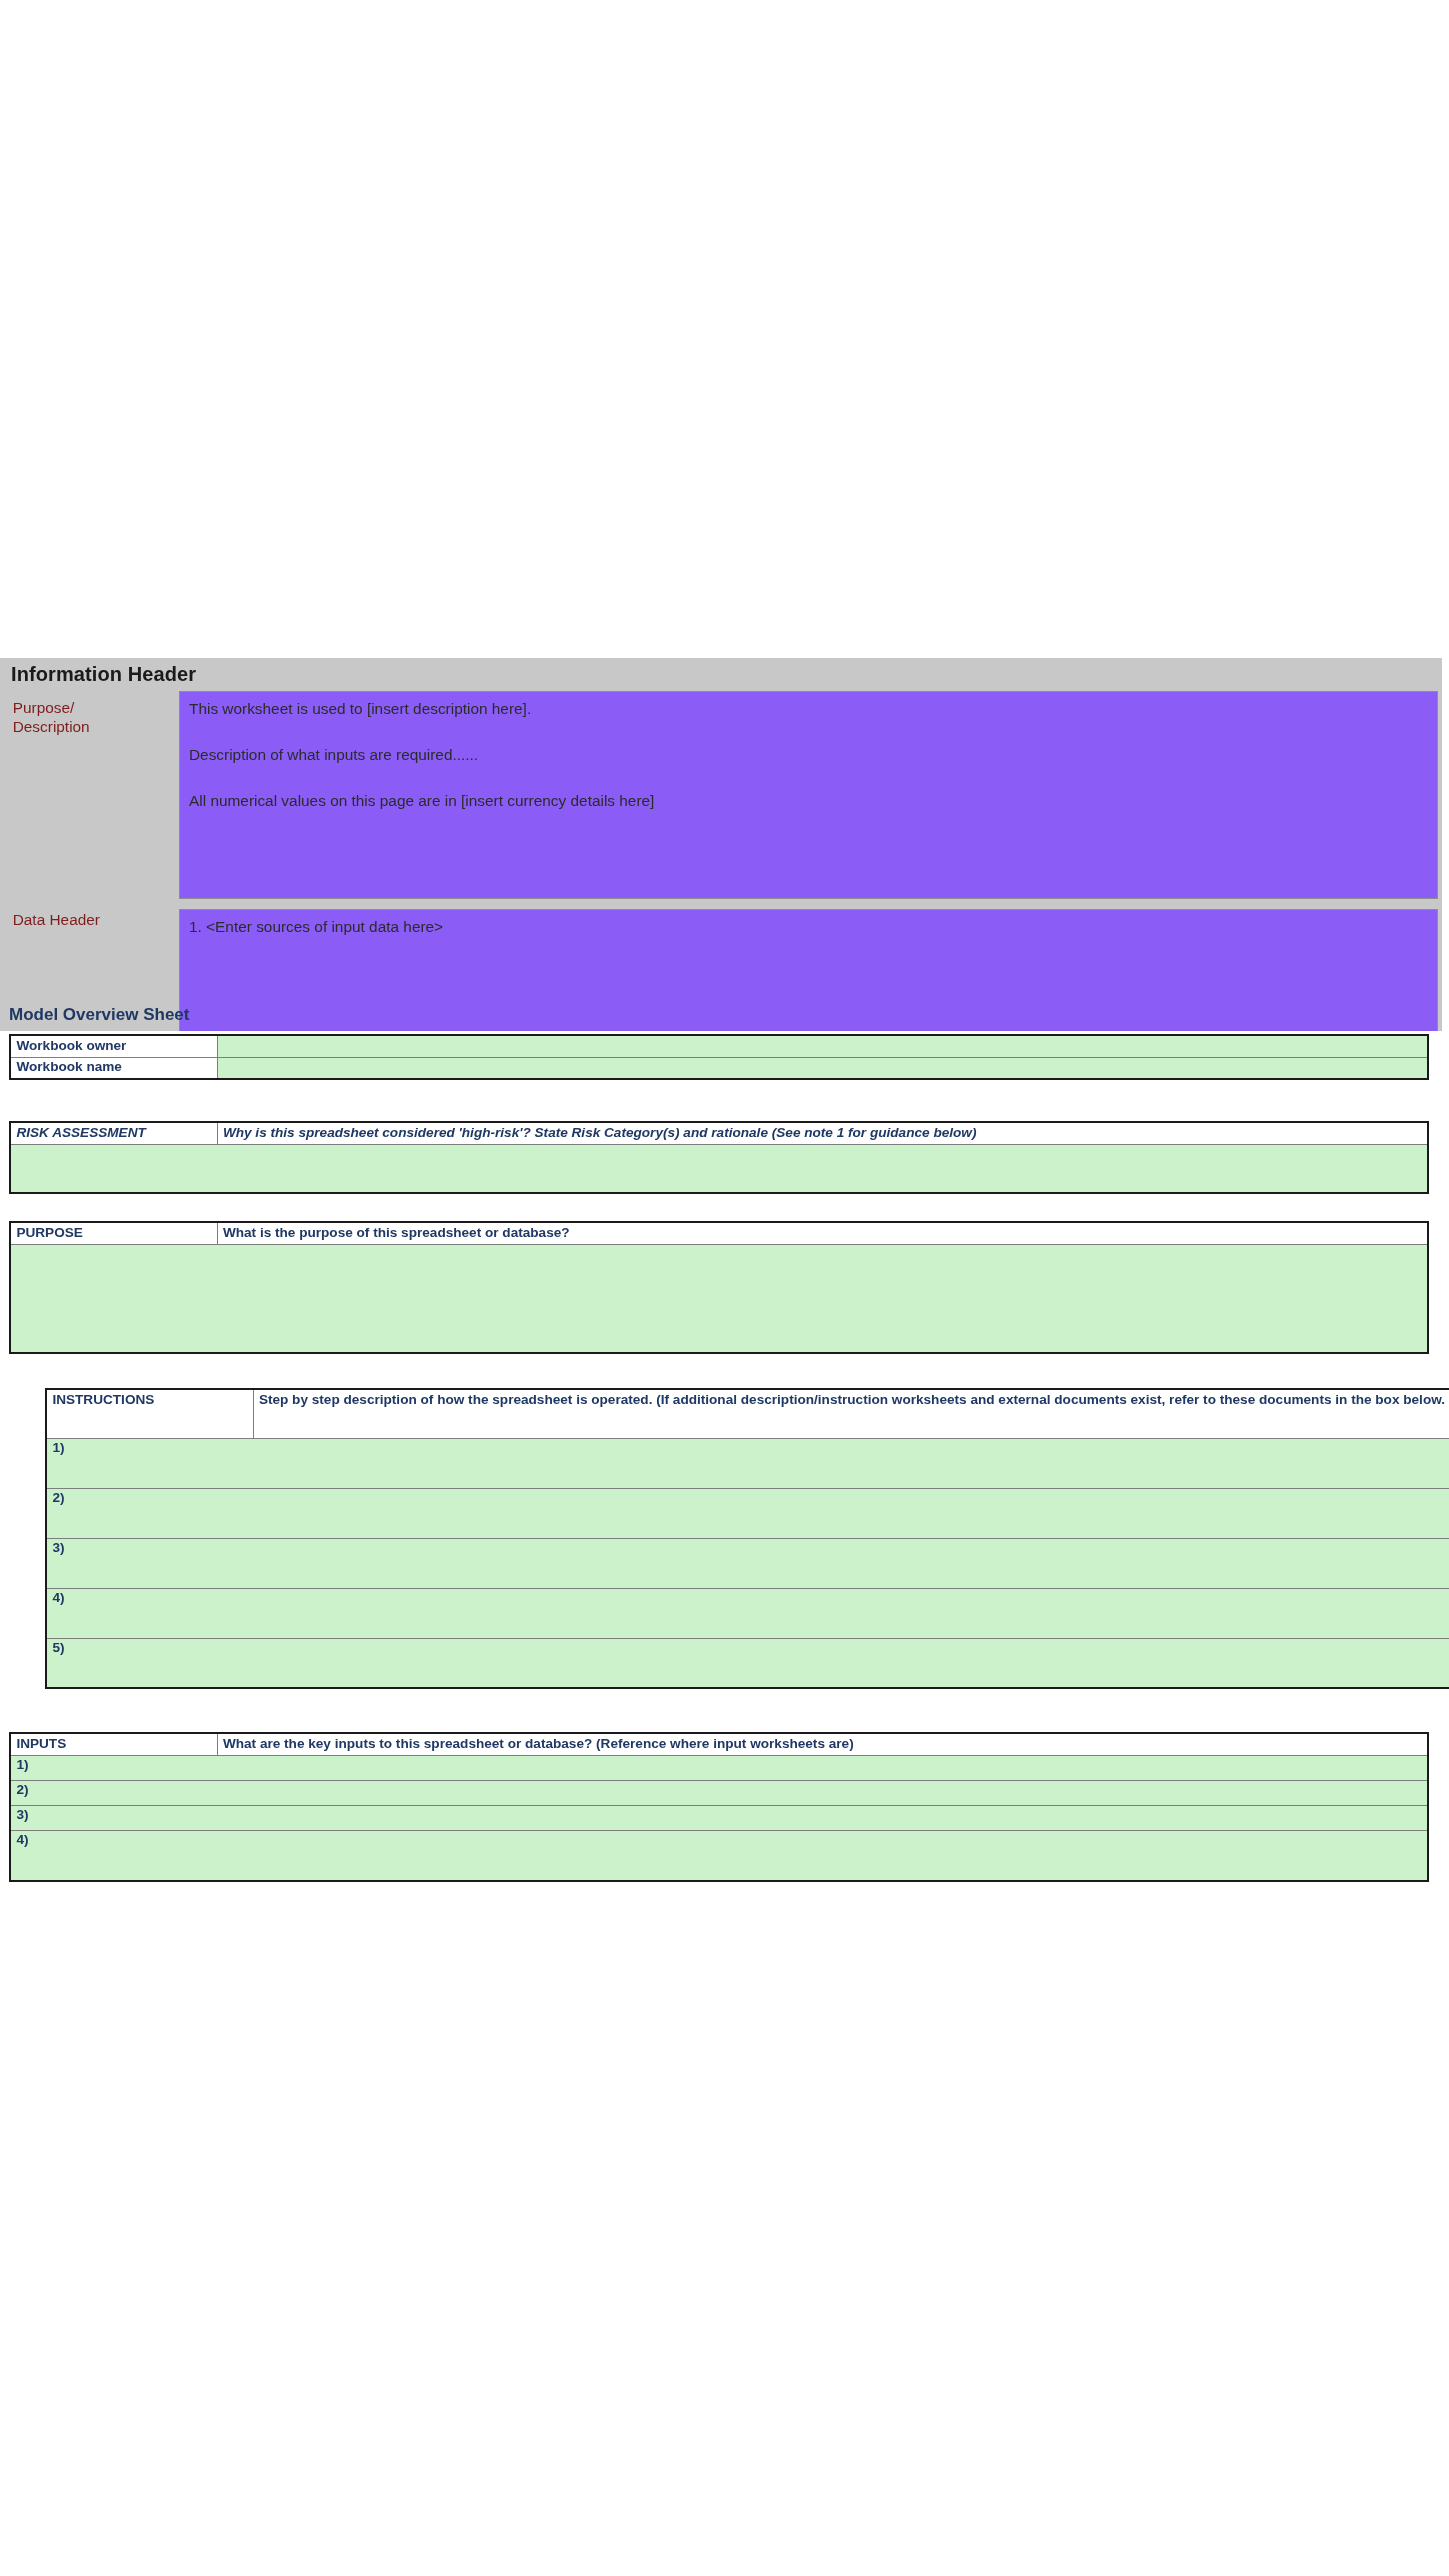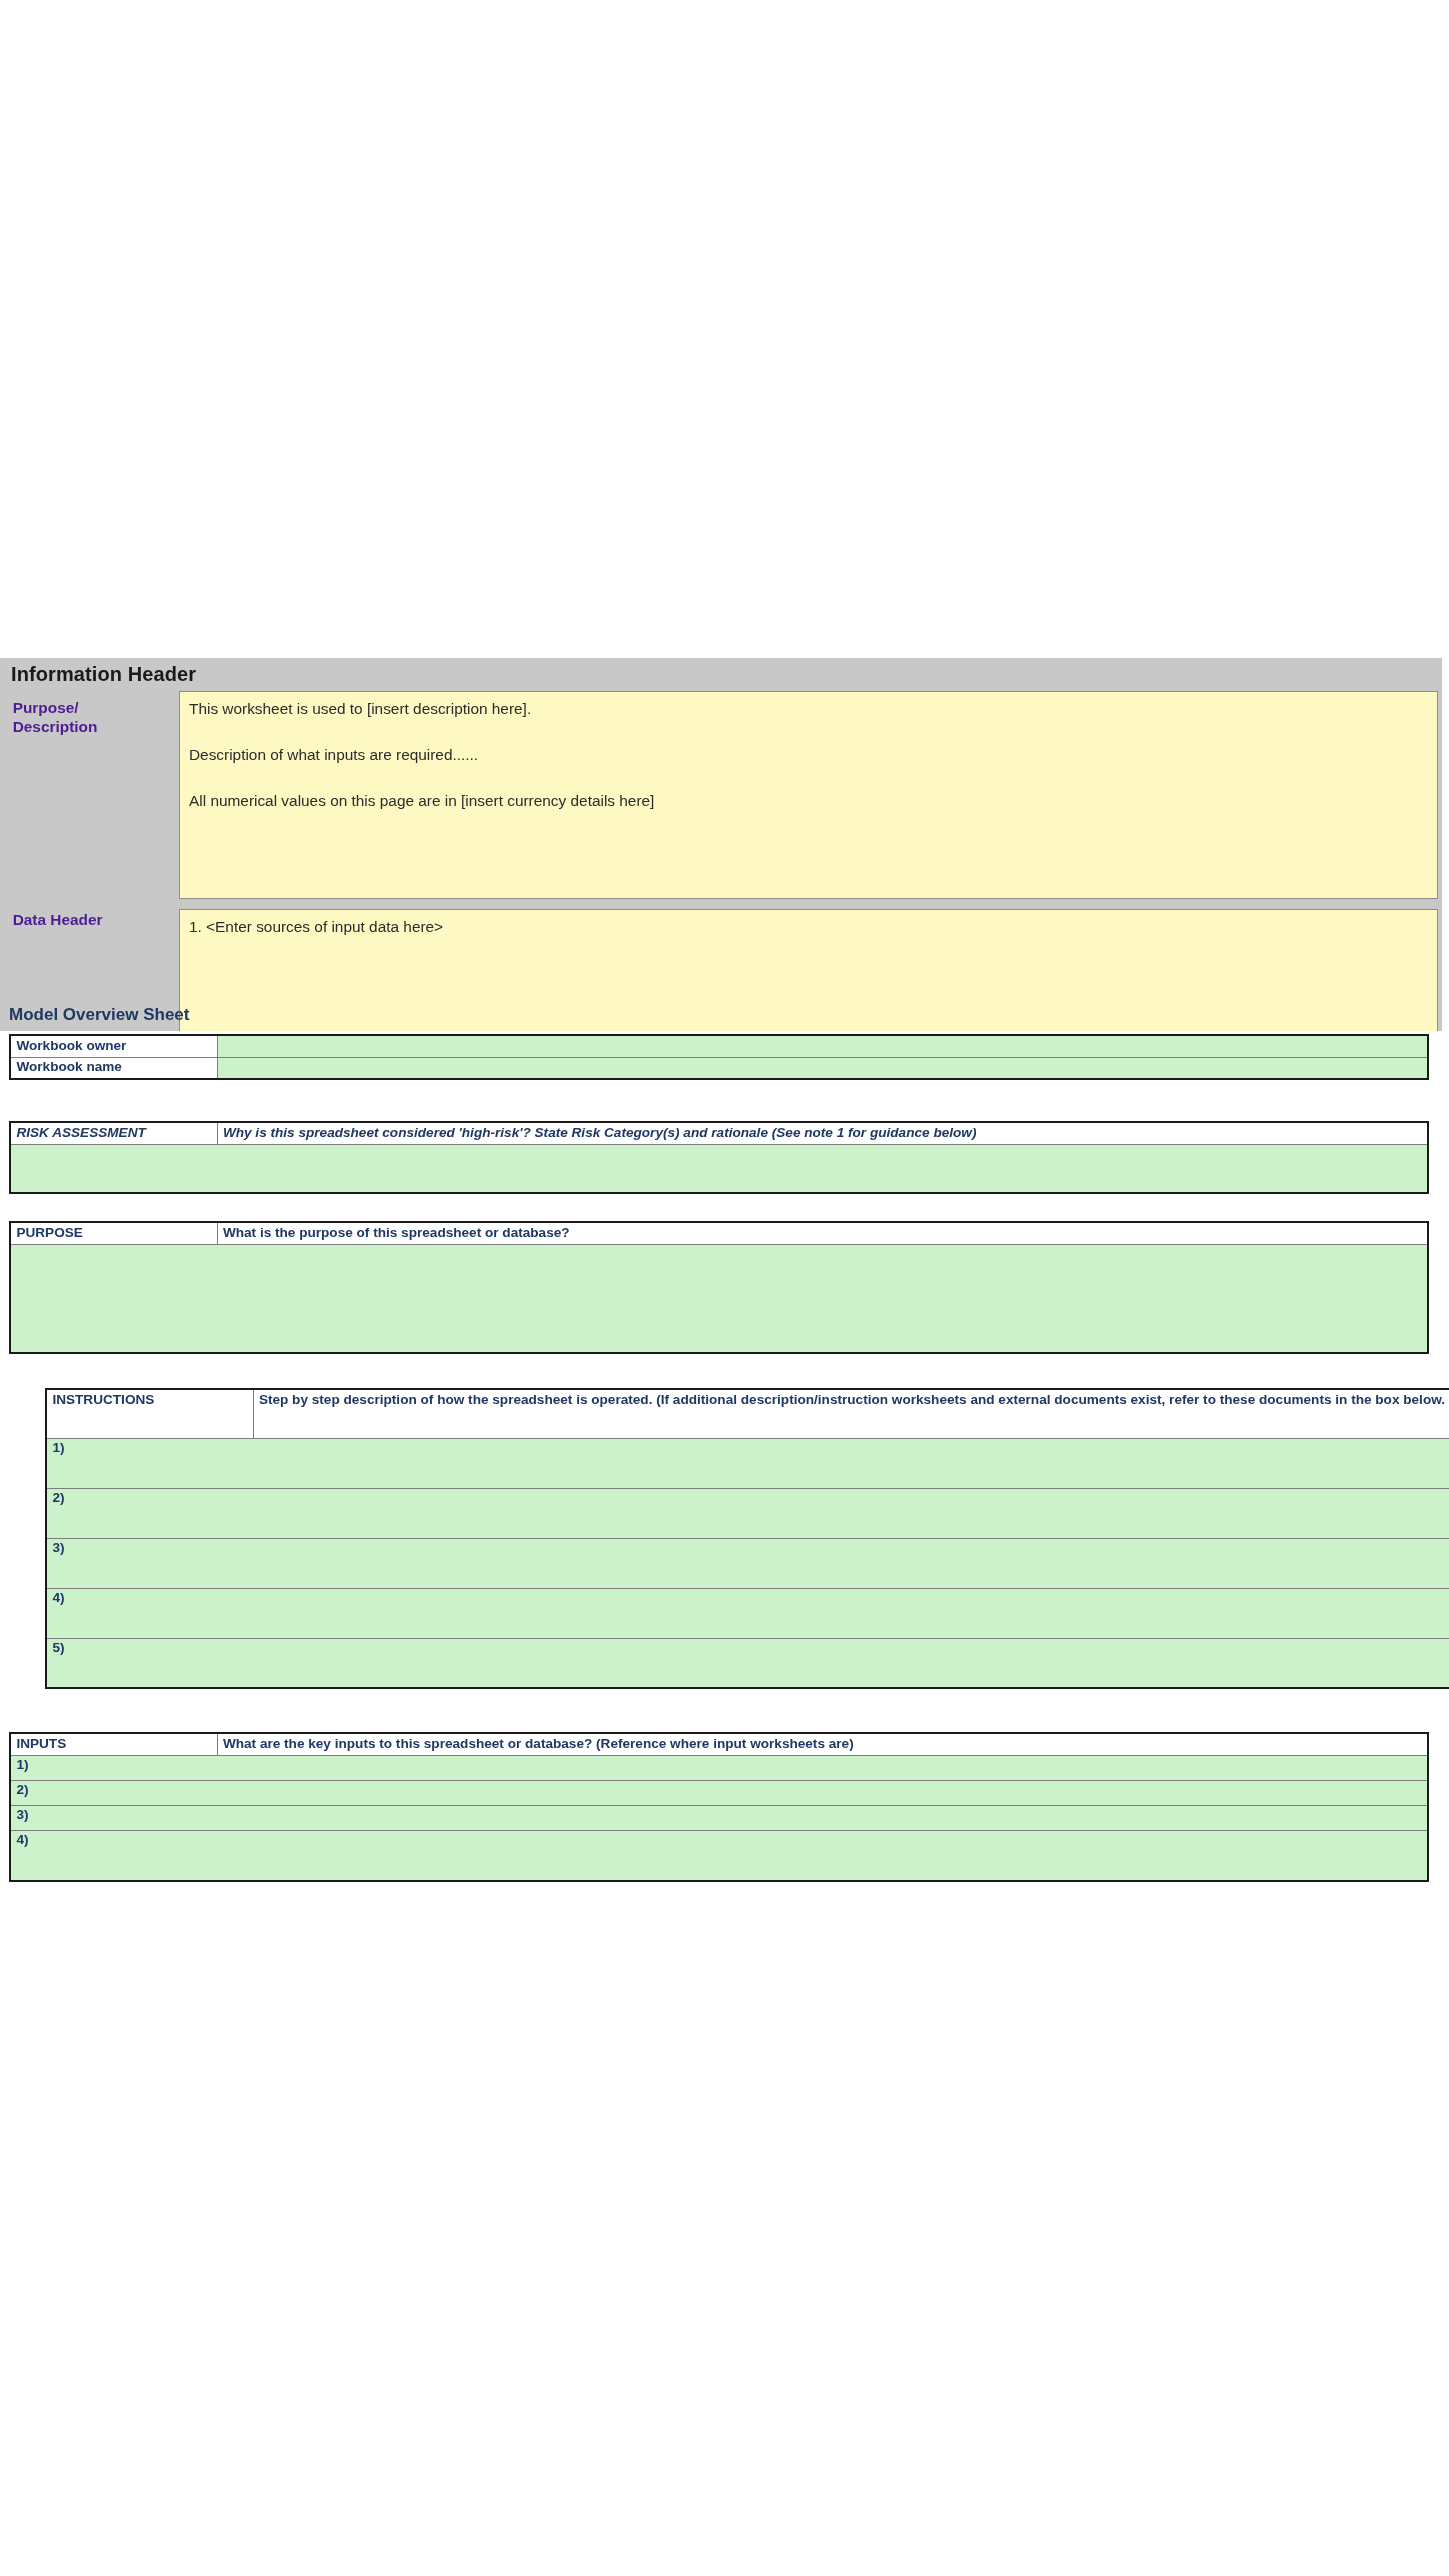--- a/index.html
+++ b/index.html
@@ -31,30 +31,30 @@
     left: 11px;
     top: 5.4px;
     font-size: 20px;
     font-weight: bold;
     color: #1a1a1a;
     letter-spacing: 0.1px;
   }
   .ih-label {
     position: absolute;
     font-size: 15.4px;
-    font-weight: bold;
-    color: #4c1d95;
+    font-weight: normal;
+    color: #7f1d1d;
     line-height: 1.25;
   }
   #ih-label-purpose { left: 12.7px; top: 40px; width: 154px; }
   #ih-label-sources { left: 12.7px; top: 252px; width: 163px; }
 
   .ih-box {
     position: absolute;
-    background: #fef9c3;
+    background: #8b5cf6;
     border: 1.8px solid #8e8e8e;
     box-sizing: border-box;
     padding: 7.2px 9px 3.6px 9px;
     font-size: 15.4px;
     color: #2b2b2b;
     line-height: 1.35;
   }
   #ih-box-purpose { left: 179px; top: 33px; width: 1259px; height: 208px; }
   #ih-box-sources { left: 179px; top: 251px; width: 1259px; height: 145px; }
   .ih-para { margin: 0 0 25px 0; }

